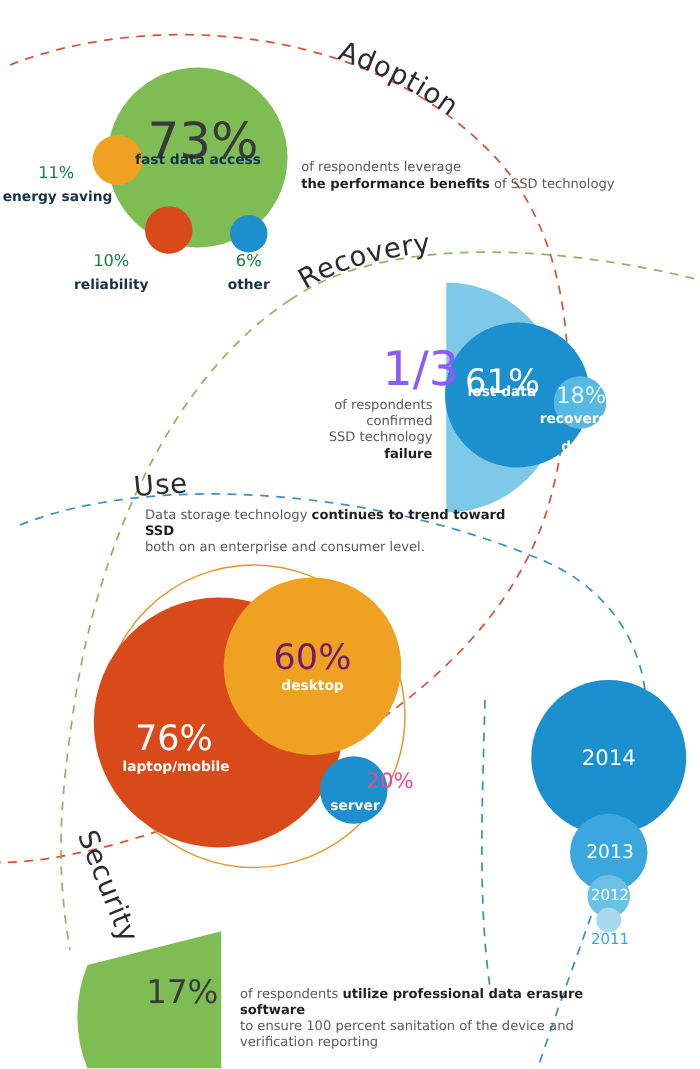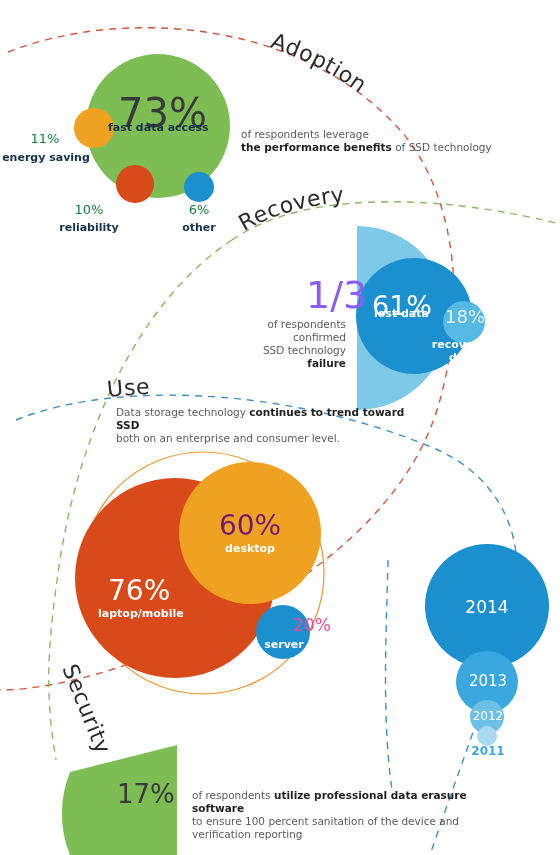--- a/index.html
+++ b/index.html
@@ -145,21 +145,21 @@
   <div class="txt big-num pct-blue" style="left:306px;top:276px;font-size:38px;">1/3</div>
   <div class="wrapt para right" style="left:232px;top:318px;width:114px;">
     <span>of respondents confirmed</span><br>
     <span>SSD technology </span><b>failure</b>
   </div>
 
   <div class="txt big-num pct-white" style="left:372px;top:292px;font-size:27px;">61%</div>
   <div class="txt in-lbl" style="left:374px;top:307px;">lost data</div>
 
   <div class="txt big-num center" style="left:440px;top:308px;width:50px;font-size:18px;color:#e2f2fb;">18%</div>
-  <div class="txt in-lbl center" style="left:424px;top:338px;width:78px;">recovered</div>
+  <div class="txt in-lbl center" style="left:424px;top:328px;width:78px;">recovered</div>
   <div class="txt in-lbl center" style="left:424px;top:351px;width:78px;">data</div>
 
   <div class="wrapt para" style="left:116px;top:406px;width:300px;">
     <span>Data storage technology </span><b>continues to trend toward SSD</b><br>
     <span>both on an enterprise and consumer level.</span>
   </div>
 
   <svg class="layer" viewBox="0 0 560 855" width="560" height="855">
     <circle cx="203" cy="573" r="121" fill="none" stroke="#e9952c" stroke-width="1.2"></circle>
     <circle cx="175" cy="578" r="100" fill="#d94a1a"></circle>
@@ -179,21 +179,21 @@
   <svg class="layer" viewBox="0 0 560 855" width="560" height="855">
     <circle cx="487" cy="606" r="62" fill="#1c8fce"></circle>
     <circle cx="487" cy="682" r="31" fill="#3aa7de"></circle>
     <circle cx="487" cy="717" r="17" fill="#6cc0e6"></circle>
     <circle cx="487" cy="736" r="10" fill="#a8d9ef"></circle>
   </svg>
 
   <div class="txt yr center" style="left:452px;top:597px;width:70px;font-size:17px;">2014</div>
   <div class="txt yr center" style="left:457px;top:672px;width:62px;font-size:15px;">2013</div>
   <div class="txt yr center" style="left:459px;top:709px;width:58px;font-size:12px;">2012</div>
-  <div class="txt yr-out center" style="left:459px;top:744px;width:58px;font-weight:bold;">2011</div>
+  <div class="txt yr-out center" style="left:459px;top:744px;width:58px;">2011</div>
 
 
   <svg class="layer" viewBox="0 0 560 855" width="560" height="855">
     <path d="M 177,745 L 177,855 L 70,855 A 110,110 0 0 1 70,772 Z" fill="#7ebd53"></path>
   </svg>
 
   <div class="txt big-num pct-dark" style="left:117px;top:781px;font-size:26px;">17%</div>
 
   <div class="wrapt para" style="left:192px;top:789px;width:320px;">
     <span>of respondents </span><b>utilize professional data erasure software</b><br>

